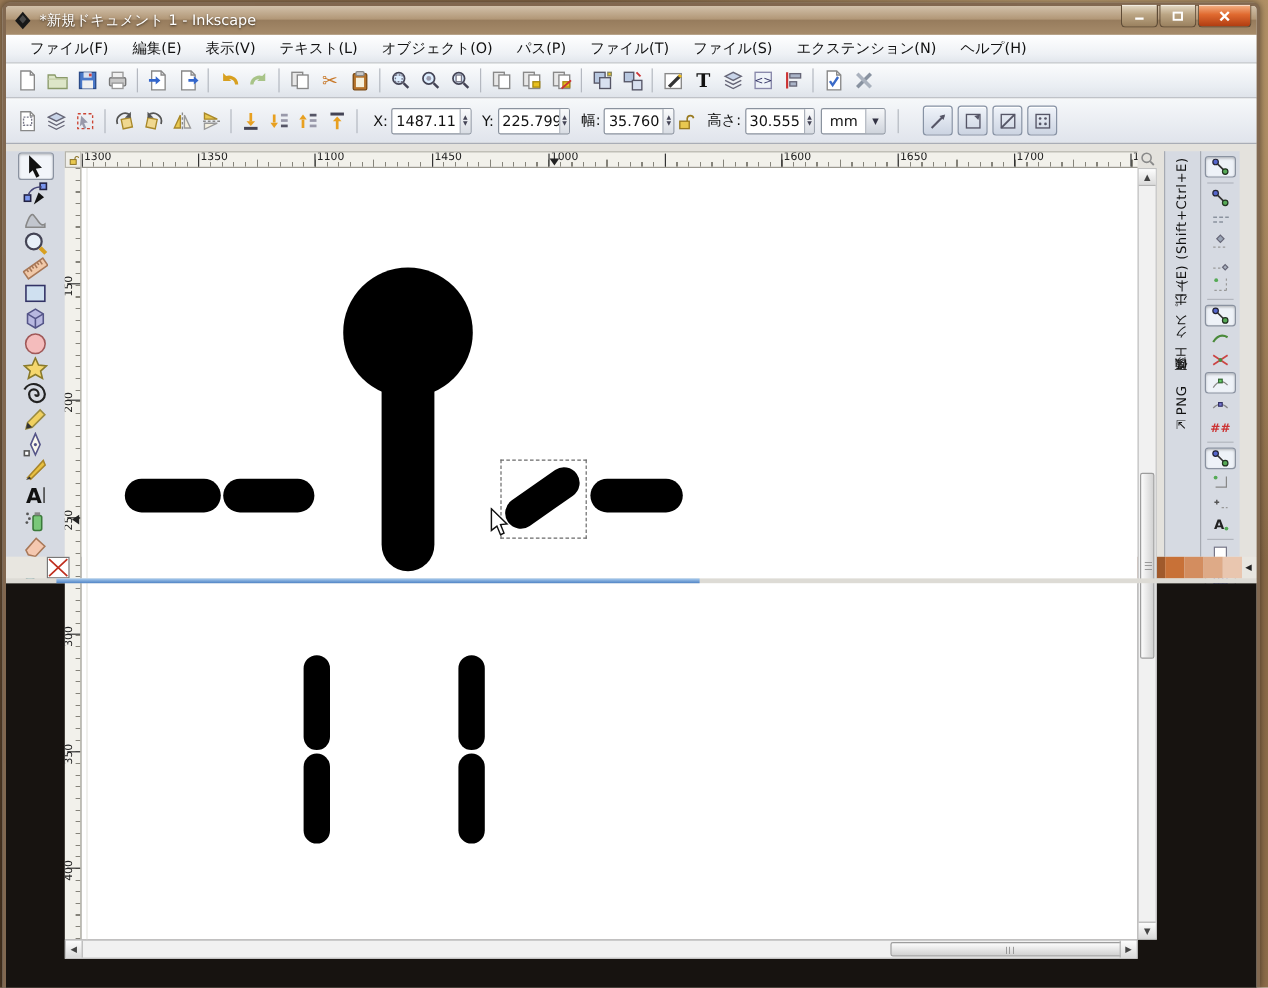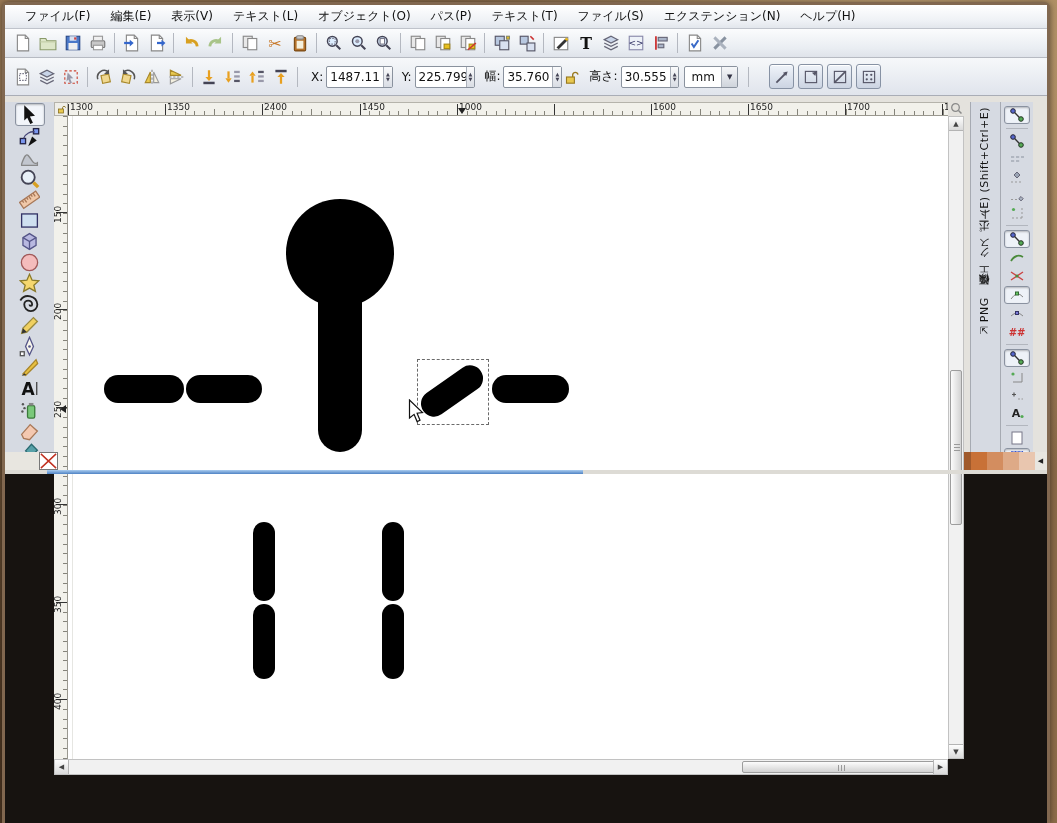--- a/index.html
+++ b/index.html
@@ -120,29 +120,55 @@
   .palarrow{width:11px;flex:0 0 11px;display:flex;align-items:center;justify-content:center;font-size:7px;color:#222;background:#e8e6e0}
   .palscrollrow{height:4px;flex:0 0 4px;background:#dddbd5;position:relative}
   .palthumb{position:absolute;left:42px;top:0;width:536px;height:4px;background:linear-gradient(#aacdf0,#4f83c4)}
   .bottomstrip{flex:1;background:#171310}
 </style>
 </head>
 <body>
 
 <div class="window">
 
+  <div class="titlebar">
+    <span class="appicon">
+      <svg viewBox="0 0 16 16">
+          <path d="M8 .8l6.4 7.4L8 15.4 1.6 8.2z" fill="#181818"></path>
+          <path d="M8 3.6l3 3.4-3 3.5-3-3.5z" fill="#4a4a4a"></path>
+        </svg>
+    </span>
+    <span class="title">*新規ドキュメント 1 - Inkscape</span>
+    <span class="winbtns">
+      <span class="winbtn">
+          <svg viewBox="0 0 11 9">
+            <path d="M2 6.5h7" stroke="#fff" stroke-width="2"></path>
+          </svg>
+        </span>
+      <span class="winbtn">
+          <svg viewBox="0 0 11 9">
+            <rect x="2" y="1.5" width="7" height="6" fill="none" stroke="#fff" stroke-width="1.6"></rect>
+          </svg>
+        </span>
+      <span class="winbtn close">
+          <svg viewBox="0 0 11 9">
+            <path d="M2 1l7 7M9 1L2 8" stroke="#fff" stroke-width="2"></path>
+          </svg>
+        </span>
+    </span>
+  </div>
 
   <div class="menubar" id="menubar">
       <div class="menu-item">ファイル(F)</div>
       <div class="menu-item">編集(E)</div>
       <div class="menu-item">表示(V)</div>
       <div class="menu-item">テキスト(L)</div>
       <div class="menu-item">オブジェクト(O)</div>
       <div class="menu-item">パス(P)</div>
-      <div class="menu-item">テキスト(T)</div>
+      <div class="menu-item">ファイル(T)</div>
       <div class="menu-item">ファイル(S)</div>
       <div class="menu-item">エクステンション(N)</div>
       <div class="menu-item">ヘルプ(H)</div>
     </div>
 
   <div class="cmdbar" id="cmdbar">
       <div class="tbtn">
         <svg viewBox="0 0 16 16">
           <path d="M3 1h7l3 3v11H3z" fill="#fff" stroke="#888"></path>
           <path d="M10 1v3h3" fill="none" stroke="#888"></path>
@@ -640,21 +666,21 @@
             </svg>
         </div>
         <div class="hruler" id="hruler">
           <div class="med"></div>
             <div class="minor"></div>
         <div class="tickmaj" style="left: 0px;"></div>
             <div class="rnum" style="left: 2px;">1300</div>
             <div class="tickmaj" style="left: 97px;"></div>
             <div class="rnum" style="left: 99px;">1350</div>
             <div class="tickmaj" style="left: 194px;"></div>
-            <div class="rnum" style="left: 196px;">2400</div>
+            <div class="rnum" style="left: 196px;">1100</div>
             <div class="tickmaj" style="left: 292px;"></div>
             <div class="rnum" style="left: 294px;">1450</div>
             <div class="tickmaj" style="left: 389px;"></div>
             <div class="rnum" style="left: 391px;">1000</div>
             <div class="tickmaj" style="left: 486px;"></div>
             <div class="rnum" style="left: 488px; margin-top: 28px;">1550</div>
             <div class="tickmaj" style="left: 583px;"></div>
             <div class="rnum" style="left: 585px;">1600</div>
             <div class="tickmaj" style="left: 680px;"></div>
             <div class="rnum" style="left: 682px;">1650</div>

